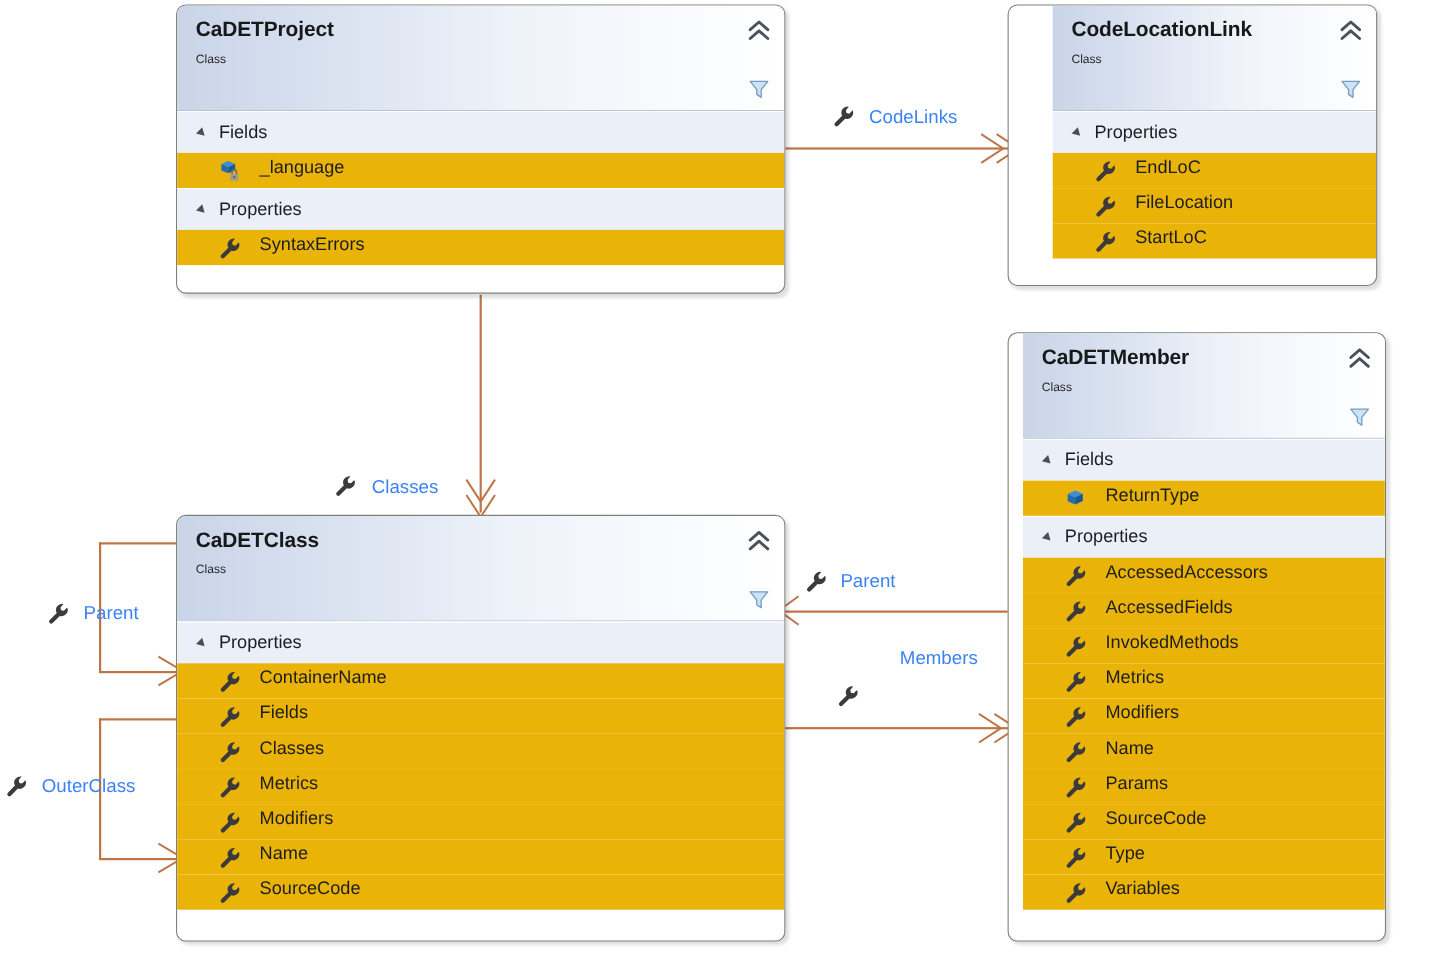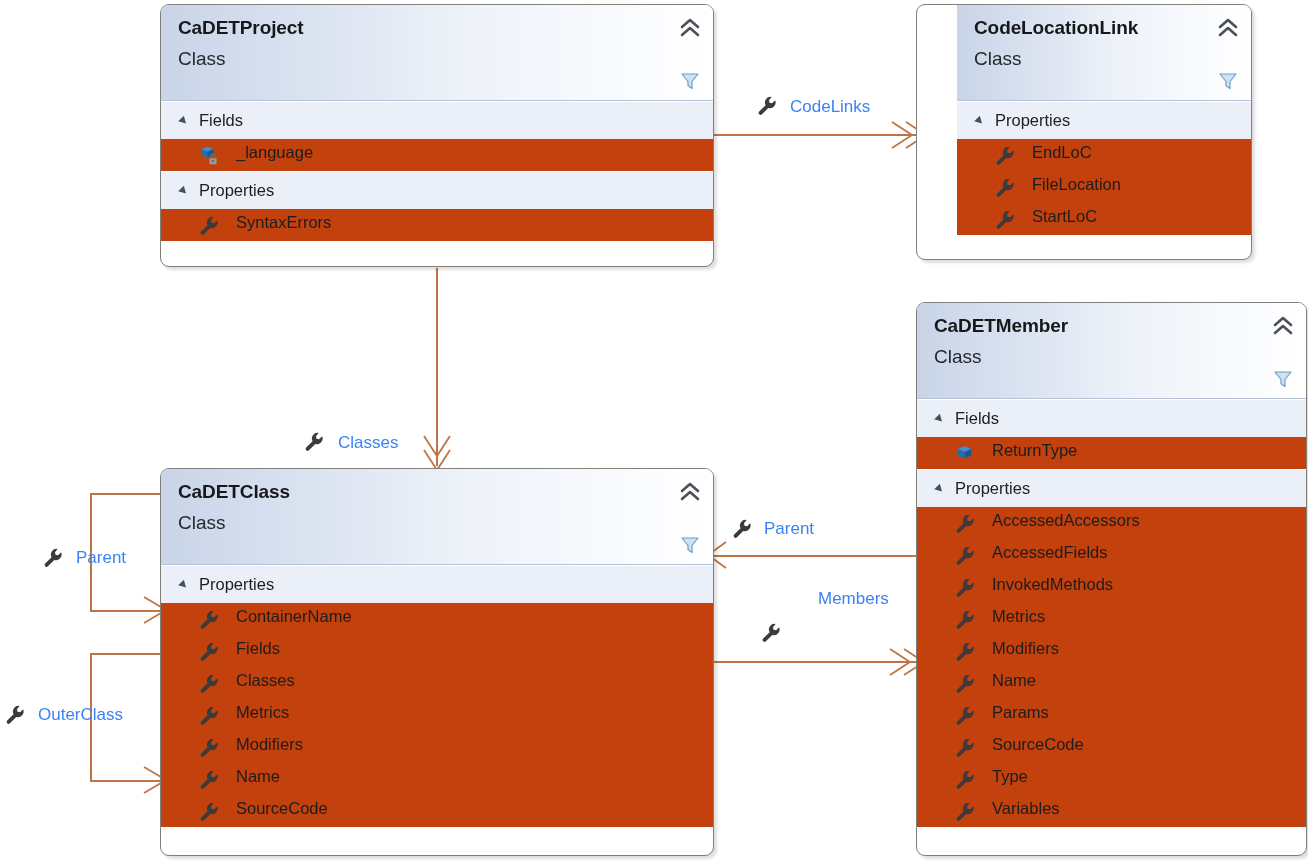--- a/index.html
+++ b/index.html
@@ -44,21 +44,21 @@
     font-size: 19px;
     font-weight: bold;
     color: #17181a;
     letter-spacing: -0.1px;
     text-align: center;
   }
   .cb-stereotype {
     position: absolute;
     left: 17px;
     top: 43px;
-    font-size: 19px;
+    font-size: 11px;
     color: #27282b;
   }
   .cb-chevron {
     position: absolute;
     right: 12px;
     top: 13px;
     width: 22px;
     height: 20px;
   }
   .cb-filter {
@@ -91,21 +91,21 @@
   .grp-label {
     position: absolute;
     left: 38px;
     top: 9px;
     font-size: 16.5px;
     color: #1c1d20;
   }
   .mem-row {
     position: relative;
     height: 32px;
-    background: #c2410c;
+    background: #eab308;
     box-sizing: border-box;
   }
   .mem-icon {
     position: absolute;
     left: 37px;
     top: 5px;
     width: 22px;
     height: 22px;
   }
   .mem-label {
@@ -311,21 +311,21 @@
         <span class="mem-icon">
           <svg viewBox="0 0 22 22" width="22" height="22">
               <path d="M15.6,3.0 a5.6,5.6 0 0 0 -6.0,8.2 L3.2,17.6 a1.9,1.9 0 0 0 2.7,2.7 l6.4,-6.4 a5.6,5.6 0 0 0 6.8,-7.6 l-3.0,3.0 -2.6,-0.5 -0.5,-2.6 z" fill="#3b3b3b"></path>
             </svg>
         </span>
         <span class="mem-label">StartLoC</span>
       </div>
     </div>
   </div>
 
-  <div class="class-box" style="left:916px; top:302px; width:391px; height:554px;">
+  <div class="class-box" style="left:916px; top:302px; width:344px; height:554px;padding-left:13px;">
     <div class="cb-header">
       <div class="cb-title">CaDETMember</div>
       <div class="cb-stereotype">Class</div>
       <span class="cb-chevron">
         <svg viewBox="0 0 22 20" width="22" height="20">
           <path d="M3,9 L11,2 L19,9" fill="none" stroke="#4c5059" stroke-width="2.6" stroke-linecap="round" stroke-linejoin="round"></path>
           <path d="M3,17 L11,10 L19,17" fill="none" stroke="#4c5059" stroke-width="2.6" stroke-linecap="round" stroke-linejoin="round"></path>
         </svg>
       </span>
       <span class="cb-filter">

